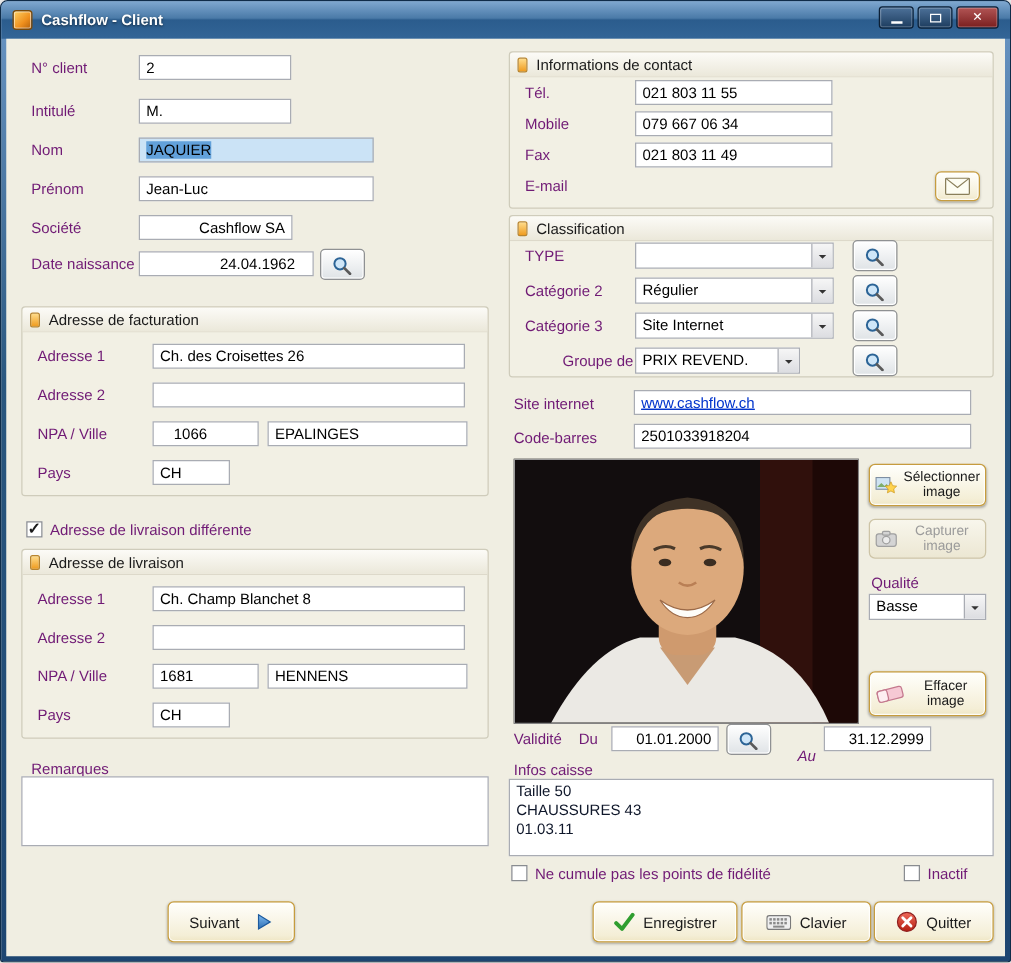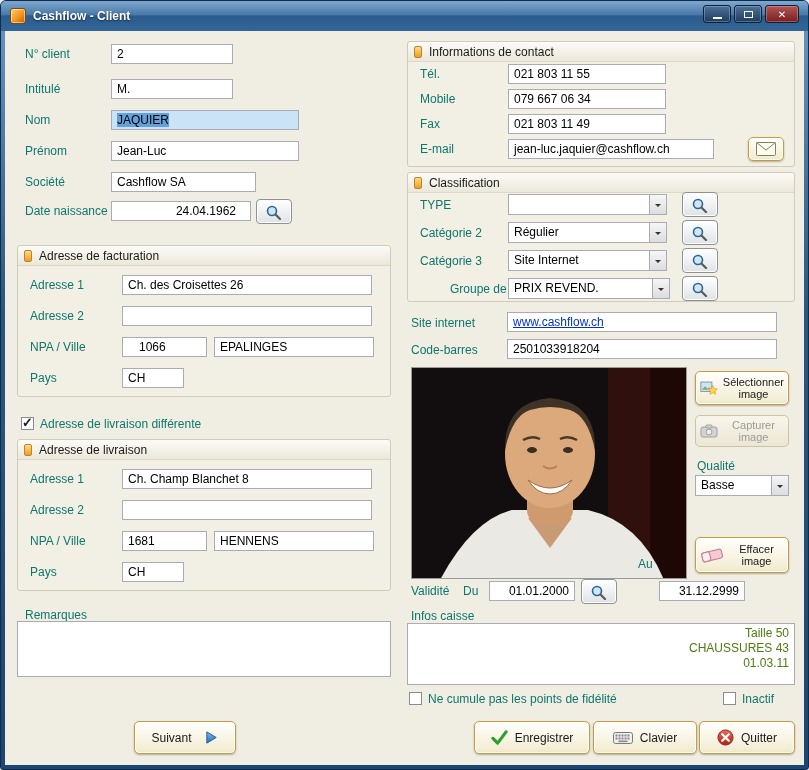--- a/index.html
+++ b/index.html
@@ -18,21 +18,21 @@
     border:1px solid #7c4a08; box-shadow:inset 0 0 0 1px rgba(255,255,255,.5); }
   .title-text{ color:#fff; font-size:12px; font-weight:bold; text-shadow:0 1px 2px rgba(0,0,0,.6); }
   .win-controls{ position:absolute; right:9px; top:4px; display:flex; gap:3px; }
   .win-btn{ width:28px; height:18px; border:1px solid #0c2036; border-radius:3px;
     background:linear-gradient(#4d7199,#1d3d5f); color:#fff; display:flex;
     align-items:center; justify-content:center; font-size:10px; box-shadow:inset 0 0 0 1px rgba(255,255,255,.25); }
   .win-btn.close{ width:34px; background:linear-gradient(#b25555,#7a1e1e); }
   .glyph-min{ width:9px; height:2px; background:#fff; margin-top:7px; }
   .glyph-max{ width:9px; height:7px; border:1.5px solid #fff; }
   .client{ position:absolute; left:4px; top:30px; right:4px; bottom:4px; background:#f0eee2; }
-  .lbl{ position:absolute; font-size:12px; color:#0f766e; white-space:nowrap; }
+  .lbl{ position:absolute; font-size:12px; color:#701a75; white-space:nowrap; }
   .fld{ position:absolute; height:20px; background:#fff; border:1px solid #a9acb3;
     font-size:12px; line-height:18px; padding:0 5px; color:#000; white-space:nowrap; overflow:hidden; }
   .fld.r{ text-align:right; }
   .fld.sel-field{ background:#cbe3f6; }
   .sel{ background:#62a1da; }
   .fld.link, .fld.link span{ color:#0033cc; text-decoration:underline; }
   .combo{ position:absolute; height:21px; background:#fff; border:1px solid #a9acb3;
     font-size:12px; line-height:19px; padding:0 20px 0 5px; color:#000; white-space:nowrap; overflow:hidden; }
   .combo-btn{ position:absolute; right:0; top:0; bottom:0; width:17px;
     background:linear-gradient(#f6f6f6,#dcdde1); border-left:1px solid #a9acb3;
@@ -53,21 +53,21 @@
     display:flex; align-items:center; justify-content:center; gap:7px;
     font-size:12px; color:#1a1a1a; cursor:default; }
   .gold-btn.sm{ font-size:11px; gap:5px; padding:0 4px; }
   .gold-btn.sm .wrap-label{ flex:1; text-align:center; line-height:12px; white-space:normal; }
   .gold-btn.disabled{ color:#9b9b9b; border-color:#cdc4a6; box-shadow:none;
     background:linear-gradient(#f8f6ec,#ece7d3); }
   .checkbox{ position:absolute; width:13px; height:13px; background:#fff; border:1px solid #898c90; }
   .checkbox.checked::after{ content:"✓"; position:absolute; left:0; top:-3px;
     font-size:13px; font-weight:bold; color:#1a1a1a; }
   .textbox{ position:absolute; background:#fff; border:1px solid #a9acb3;
-    font-size:12px; line-height:15px; padding:2px 5px; white-space:pre-line; color:#4d7c0f; overflow:hidden;text-align:right; }
+    font-size:12px; line-height:15px; padding:2px 5px; white-space:pre-line; color:#0f172a; overflow:hidden; }
   .photo{ position:absolute; border:1px solid #9a9a9a; background:#000; overflow:hidden; }
 </style>
 </head>
 <body>
 
 <div class="window">
 
   <div class="titlebar">
     <div class="app-icon"></div>
     <span class="title-text">Cashflow - Client</span>
@@ -92,21 +92,21 @@
     <span class="lbl" style="left:20px;top:51px;">Intitulé</span>
     <div class="fld" style="left:106px;top:48px;width:122px;">M.</div>
 
     <span class="lbl" style="left:20px;top:82px;">Nom</span>
     <div class="fld sel-field" style="left:106px;top:79px;width:188px;"><span class="sel">JAQUIER</span></div>
 
     <span class="lbl" style="left:20px;top:113px;">Prénom</span>
     <div class="fld" style="left:106px;top:110px;width:188px;">Jean-Luc</div>
 
     <span class="lbl" style="left:20px;top:144px;">Société</span>
-    <div class="fld" style="left:106px;top:141px;width:145px;">Cashflow SA</div>
+    <div class="fld" style="left:106px;top:141px;width:123px;text-align:right;">Cashflow SA</div>
 
     <span class="lbl" style="left:20px;top:173px;">Date naissance</span>
     <div class="fld r" style="left:106px;top:170px;width:140px;padding-right:14px;">24.04.1962</div>
     <div class="tool-btn" style="left:251px;top:168px;width:36px;height:25px;">
       <svg width="18" height="16" viewBox="0 0 18 16">
           <circle cx="7" cy="7" r="4.5" fill="#cfe6f8" stroke="#2c6496" stroke-width="1.6"></circle>
           <line x1="10.5" y1="10.5" x2="15" y2="15" stroke="#5a5a5a" stroke-width="2.2" stroke-linecap="round"></line>
         </svg>
     </div>
 
@@ -153,21 +153,20 @@
         <span class="group-accent"></span>
         <span>Informations de contact</span>
       </div>
       <span class="lbl" style="left:12px;top:25px;">Tél.</span>
       <div class="fld" style="left:100px;top:22px;width:158px;">021 803 11 55</div>
       <span class="lbl" style="left:12px;top:50px;">Mobile</span>
       <div class="fld" style="left:100px;top:47px;width:158px;">079 667 06 34</div>
       <span class="lbl" style="left:12px;top:75px;">Fax</span>
       <div class="fld" style="left:100px;top:72px;width:158px;">021 803 11 49</div>
       <span class="lbl" style="left:12px;top:100px;">E-mail</span>
-      <div class="fld" style="left:100px;top:97px;width:206px;">jean-luc.jaquier@cashflow.ch</div>
       <div class="gold-btn" style="left:340px;top:95px;width:36px;height:24px;">
         <svg width="20" height="14" viewBox="0 0 20 14">
             <rect x="0.5" y="0.5" width="19" height="13" rx="1" fill="#fdfdf2" stroke="#8a7f5a"></rect>
             <path d="M0.5 0.5 L10 8 L19.5 0.5" fill="none" stroke="#8a7f5a"></path>
           </svg>
       </div>
     </div>
 
     <div class="groupbox" style="left:402px;top:141px;width:388px;height:130px;">
       <div class="group-header">
@@ -201,21 +200,21 @@
             <span class="arrow-down"></span>
           </div></div>
       <div class="tool-btn" style="left:274px;top:75px;width:36px;height:25px;">
           <svg width="18" height="16" viewBox="0 0 18 16">
             <circle cx="7" cy="7" r="4.5" fill="#cfe6f8" stroke="#2c6496" stroke-width="1.6"></circle>
             <line x1="10.5" y1="10.5" x2="15" y2="15" stroke="#5a5a5a" stroke-width="2.2" stroke-linecap="round"></line>
           </svg>
         </div>
 
       <span class="lbl" style="left:12px;top:109px;margin-left:30px;">Groupe de prix</span>
-      <div class="combo" style="left:100px;top:105px;width:162px;"><span>PRIX REVEND.</span><div class="combo-btn">
+      <div class="combo" style="left:100px;top:105px;width:132px;"><span>PRIX REVEND.</span><div class="combo-btn">
             <span class="arrow-down"></span>
           </div></div>
       <div class="tool-btn" style="left:274px;top:103px;width:36px;height:25px;">
           <svg width="18" height="16" viewBox="0 0 18 16">
             <circle cx="7" cy="7" r="4.5" fill="#cfe6f8" stroke="#2c6496" stroke-width="1.6"></circle>
             <line x1="10.5" y1="10.5" x2="15" y2="15" stroke="#5a5a5a" stroke-width="2.2" stroke-linecap="round"></line>
           </svg>
         </div>
     </div>
 
@@ -279,21 +278,21 @@
 
     <span class="lbl" style="left:406px;top:553px;">Validité</span>
     <span class="lbl" style="left:458px;top:553px;">Du</span>
     <div class="fld r" style="left:484px;top:550px;width:86px;">01.01.2000</div>
     <div class="tool-btn" style="left:576px;top:548px;width:36px;height:25px;">
         <svg width="18" height="16" viewBox="0 0 18 16">
           <circle cx="7" cy="7" r="4.5" fill="#cfe6f8" stroke="#2c6496" stroke-width="1.6"></circle>
           <line x1="10.5" y1="10.5" x2="15" y2="15" stroke="#5a5a5a" stroke-width="2.2" stroke-linecap="round"></line>
         </svg>
       </div>
-    <span class="lbl" style="left:633px;top:526px;">Au</span>
+    <span class="lbl" style="left:633px;top:567px;font-style:italic;">Au</span>
     <div class="fld r" style="left:654px;top:550px;width:86px;">31.12.2999</div>
 
     <span class="lbl" style="left:406px;top:578px;">Infos caisse</span>
     <div class="textbox" style="left:402px;top:592px;width:388px;height:62px;">Taille 50
 CHAUSSURES 43
 01.03.11</div>
 
     <div class="checkbox" style="left:404px;top:661px;"></div>
     <span class="lbl" style="left:423px;top:661px;">Ne cumule pas les points de fidélité</span>
     <div class="checkbox" style="left:718px;top:661px;"></div>

